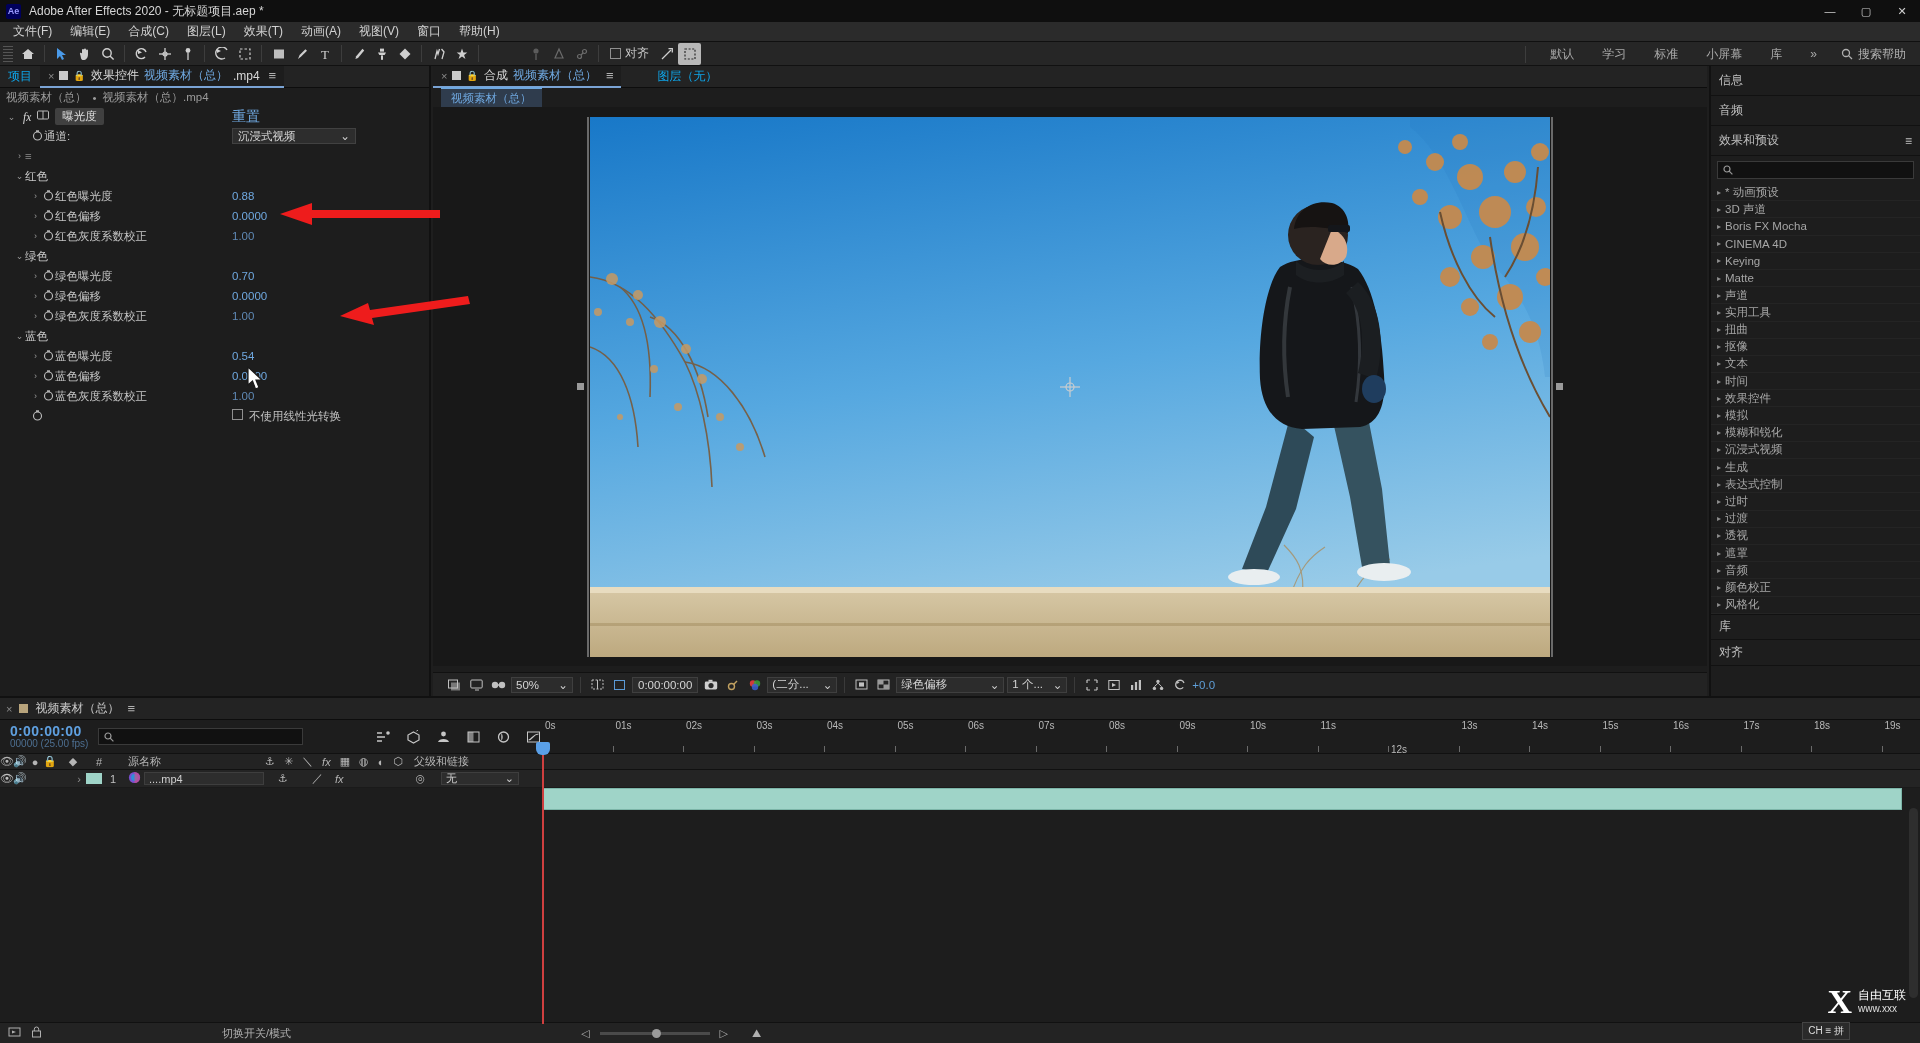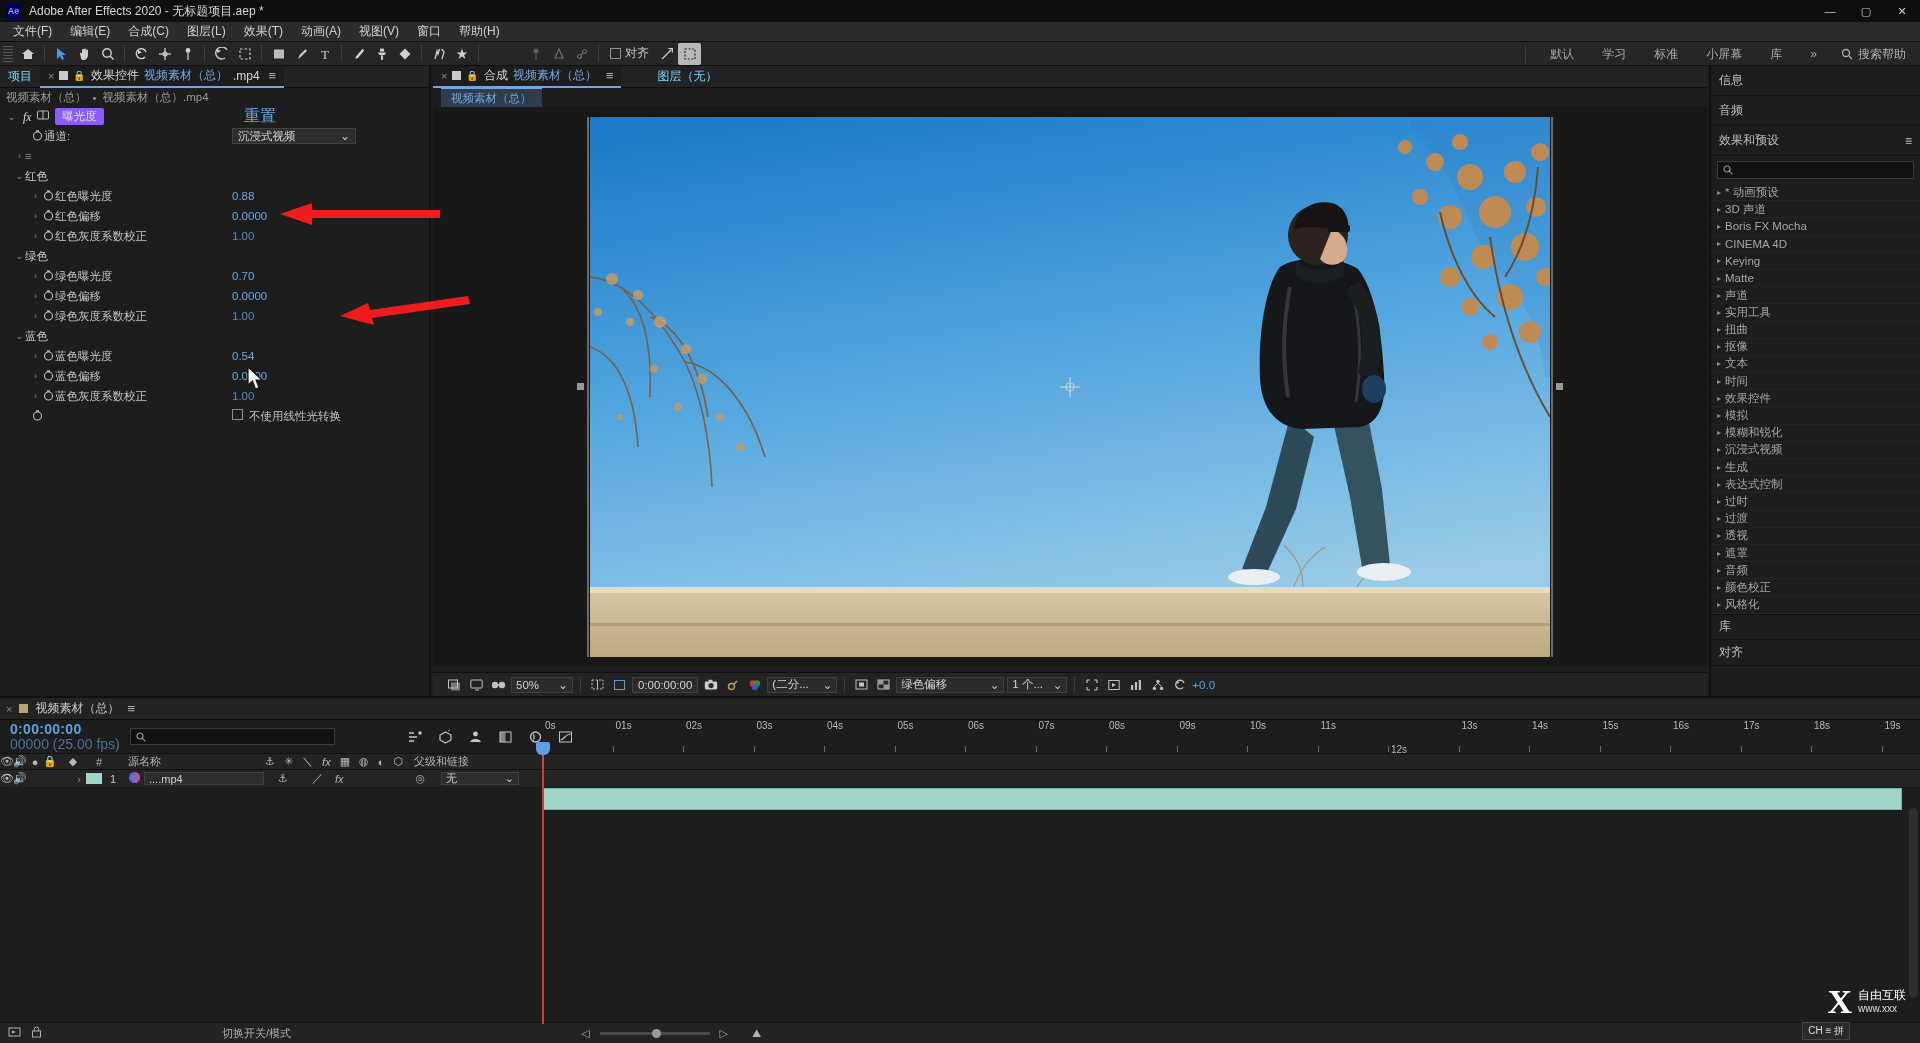--- a/index.html
+++ b/index.html
@@ -30,32 +30,32 @@
   .snap-box { display:flex; align-items:center; gap:4px; padding:0 6px; color:#c9c9c9; font-size:12px;}
   .chk { width:11px; height:11px; border:1px solid #8f8f8f; }
   #ws-area { position:absolute; right:0; top:0; height:24px; display:flex; align-items:center; }
   .ws-item { padding:0 14px; font-size:12px; color:#a9a9a9; line-height:24px; }
   #search-help { display:flex; align-items:center; gap:5px; padding:0 14px 0 10px; color:#b0b0b0; font-size:12px; }
   
   #workarea { position:absolute; top:66px; left:0; width:1920px; height:630px; }
   
   #left-panel { position:absolute; left:0; top:0; width:431px; height:630px; background:#1d1d1d; border-right:2px solid #111; }
   .panel-tabs { height:22px; background:#232323; display:flex; align-items:center; border-bottom:1px solid #0d0d0d; }
-  .ptab { display:flex; align-items:center; gap:5px; height:22px; padding:0 8px; font-size:12px; color:#7dd3fc; }
+  .ptab { display:flex; align-items:center; gap:5px; height:22px; padding:0 8px; font-size:12px; color:#0ea5e9; }
   .ptab.active { background:#1d1d1d; color:#d8d8d8; border-bottom:2px solid #7aa3d4; }
   .tab-x { color:#8a8a8a; font-size:11px; }
   .swatch { width:9px; height:9px; background:#c9c9c9; }
   .lock { font-size:10px; color:#9a9a9a;}
   .blue-t { color:#6fa8e0; }
   .hmenu { color:#b0b0b0; font-size:13px; margin-left:4px;}
   #ec-breadcrumb { height:19px; display:flex; align-items:center; gap:6px; padding-left:6px;
                    font-size:11.5px; color:#9b9b9b; background:#1d1d1d;}
   .ec-fxhead { height:19px; display:flex; align-items:center; gap:6px; padding-left:6px; font-size:11.5px; }
-  .fx-tag { background:#8b5cf6; color:#ddd; padding:1px 7px; border-radius:2px; font-size:11.5px;}
-  .reset-lnk { position:absolute; left:244px; color:#6fa8e0; font-size:16px; }
+  .fx-tag { background:#404040; color:#ddd; padding:1px 7px; border-radius:2px; font-size:11.5px;}
+  .reset-lnk { position:absolute; left:232px; color:#6fa8e0; font-size:14px; }
   .prow { height:20px; display:flex; align-items:center; font-size:11.5px; color:#c2c2c2; position:relative; }
   .arw { width:11px; text-align:center; color:#9a9a9a; font-size:9px; }
   .stopw { width:14px; text-align:center; color:#b9b9b9; font-size:11px; }
   .pname { color:#c4c4c4; }
   .pval { position:absolute; left:232px; color:#6fa8e0; font-size:11.5px; }
   .pval.dim { color:#5f89b5; }
   .grp { color:#c8c8c8; }
   .dd { position:absolute; left:232px; width:124px; height:16px; background:#2d2d2d; border:1px solid #414141;
         display:flex; align-items:center; justify-content:space-between; padding:0 5px; color:#d6d6d6; font-size:11.5px;}
   
@@ -79,21 +79,21 @@
   #fx-search { margin:5px 6px; height:18px; background:#111; border:1px solid #3a3a3a; display:flex;
                align-items:center; gap:4px; padding:0 5px; color:#8d8d8d; font-size:11px;}
   .fx-li { height:17.2px; display:flex; align-items:center; gap:4px; padding-left:6px; font-size:11.5px;
            color:#a6a6a6; border-bottom:1px solid #242424;}
   .fx-li .carat { font-size:8px; color:#8e8e8e; }
   
   #timeline { position:absolute; top:696px; left:0; width:1920px; height:326px; background:#1d1d1d; border-top:2px solid #111;}
   #tl-tabs { height:22px; background:#232323; display:flex; align-items:center; padding-left:6px; border-bottom:1px solid #0d0d0d;}
   #tl-ctrl { height:34px; display:flex; align-items:center; gap:10px; padding-left:10px; position:relative; border-bottom:1px solid #111;}
   #tc { color:#5fa0e0; font-weight:bold; font-size:14px; letter-spacing:.3px;}
-  #tc-sub { color:#4d6f91; font-size:14px; }
+  #tc-sub { color:#4d6f91; font-size:10px; }
   #tl-search { width:205px; height:17px; background:#111; border:1px solid #3a3a3a; display:flex; align-items:center;
                gap:4px; padding:0 5px; color:#8a8a8a; font-size:11px;}
   .tl-ico { width:21px; height:20px; display:flex; align-items:center; justify-content:center; color:#c6c6c6;}
   #tl-colhead { height:16px; background:#232323; display:flex; align-items:center; font-size:11px; color:#b5b5b5;
                 border-bottom:1px solid #111;}
   #tl-row { height:18px; background:#242424; display:flex; align-items:center; font-size:11px; color:#c0c0c0;
             border-bottom:1px solid #1a1a1a;}
   #ruler { position:absolute; left:542px; top:22px; right:18px; height:34px; }
   .tick { position:absolute; top:0; font-size:10px; color:#b9b9b9; }
   .tickline { position:absolute; bottom:2px; width:1px; height:6px; background:#6a6a6a;}

